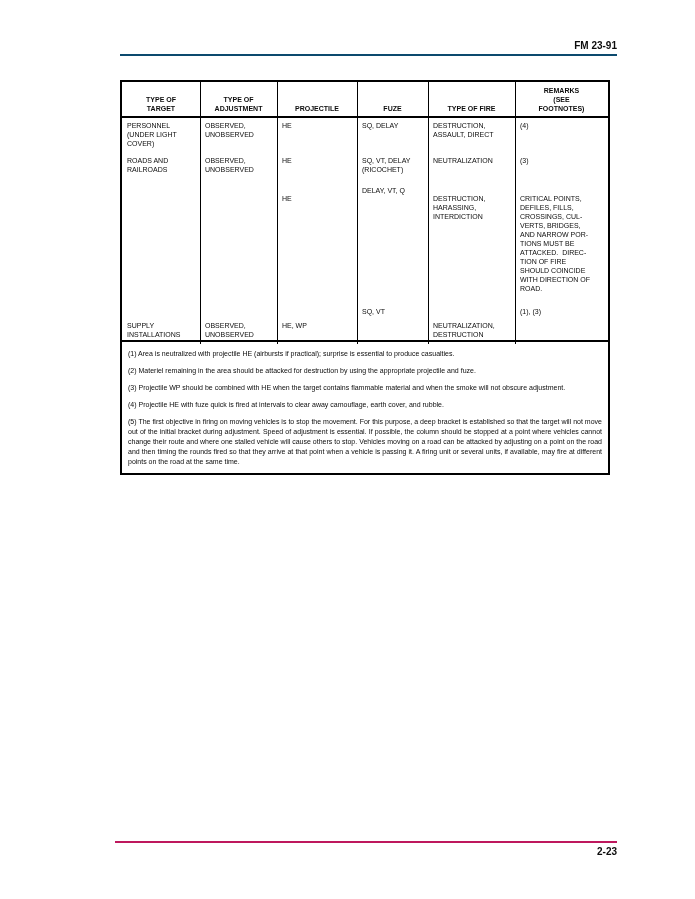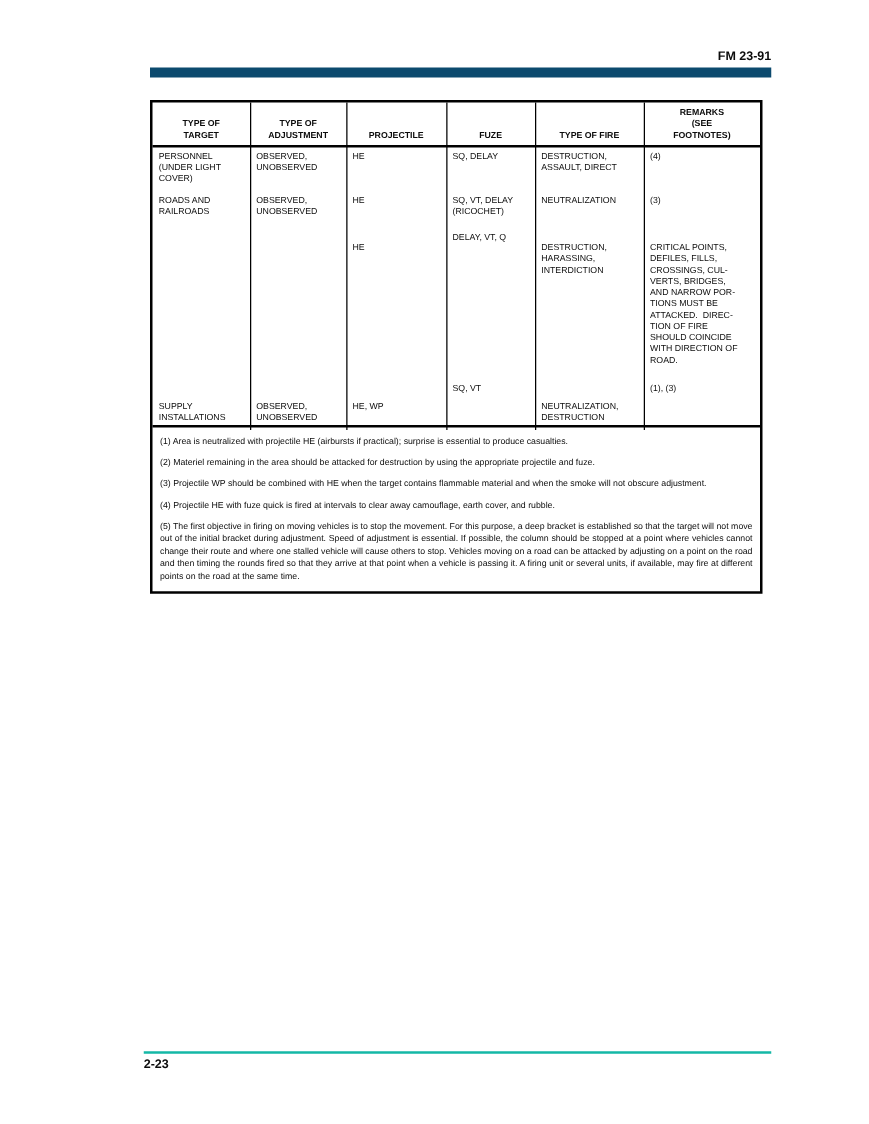--- a/index.html
+++ b/index.html
@@ -1,41 +1,41 @@
 <!DOCTYPE html>
 <html><head>
 <meta charset="utf-8">
 <style>
   * { margin:0; padding:0; box-sizing:border-box; }
   html,body { background:#fff; }
   body { font-family:"Liberation Sans", sans-serif; color:#0c0c0c; }
   .page { position:relative; width:695px; height:899px; background:#ffffff; overflow:hidden; }
 
   .hdr { position:absolute; left:120px; top:40px; width:497px;
-         border-bottom:8px solid #0c4a6e; text-align:right;
+         border-bottom:2px solid #0c4a6e; text-align:right;
          font-weight:bold; font-size:10px; line-height:12px; padding-bottom:2px; }
 
   .tbl { position:absolute; left:120px; top:80px; width:490px;
          border:2px solid #000; font-size:7px; line-height:9px; background:#fff; }
   .thead { display:grid; grid-template-columns:78px 77px 80px 71px 87px 93px;
            height:36px; border-bottom:2px solid #000; font-weight:bold; text-align:center; }
   .th { display:flex; flex-direction:column; justify-content:flex-end; align-items:center;
         padding-bottom:3px; white-space:pre-wrap; }
   .tbody { position:relative; height:224px; border-bottom:2px solid #000; }
   .vline { position:absolute; top:0; width:1px; height:262px; background:#000; }
   .blk { position:absolute; white-space:pre-wrap; }
   .tfoot { padding:7px 6px 6px 6px; font-size:7px; line-height:10px; }
   .tfoot p { margin-bottom:7px; text-align:justify; }
   .tfoot p:last-child { margin-bottom:0; }
 
   .caption { position:absolute; left:120px; top:496px; width:490px; text-align:center;
              font-weight:bold; font-size:11.5px; white-space:pre-wrap; }
 
   .ftr { position:absolute; left:115px; top:841px; width:502px;
-         border-top:2px solid #14b8a6; text-align:left;
+         border-top:2px solid #be185d; text-align:right;
          font-weight:bold; font-size:10px; padding-top:3px; }
 </style>
 </head>
 <body>
 
 <div class="page">
 
   <div class="hdr">FM 23-91</div>
 
   <div class="tbl">

